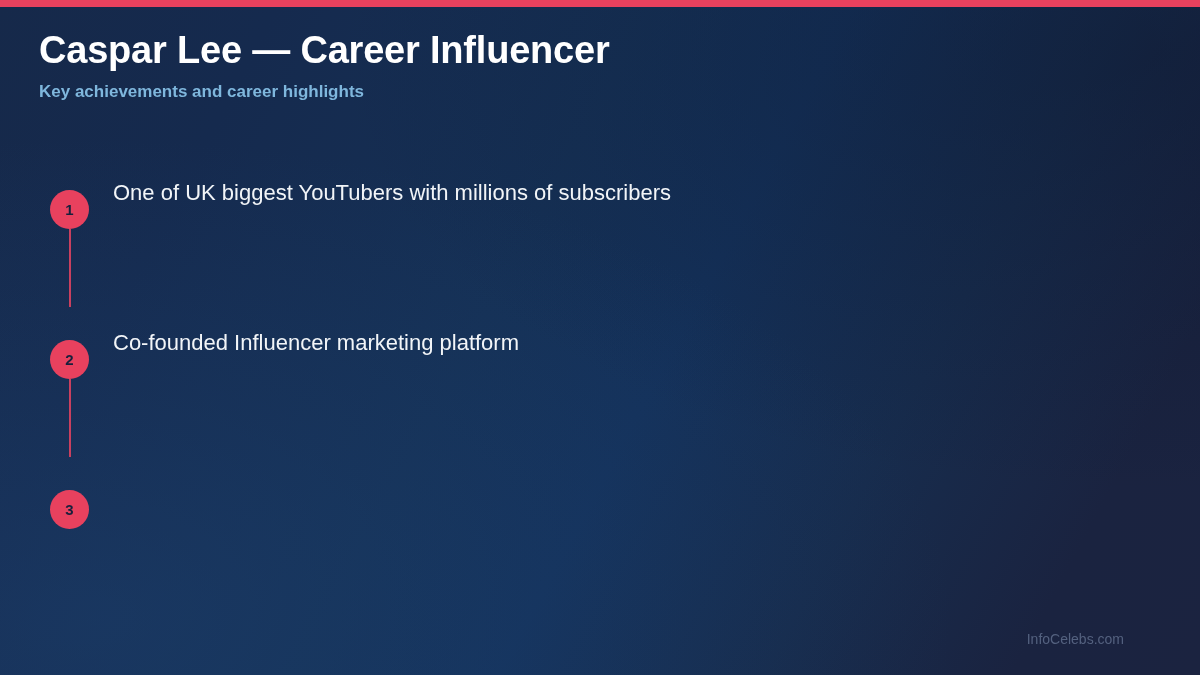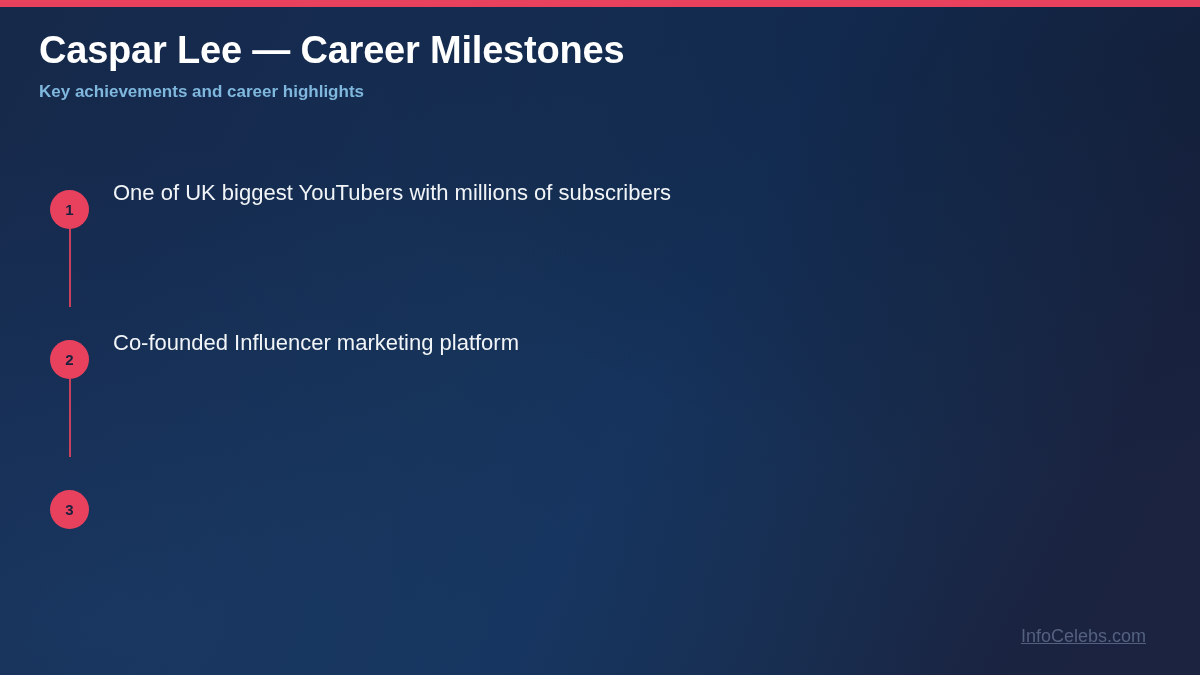--- a/index.html
+++ b/index.html
@@ -125,39 +125,38 @@
     left: 113px;
     top: 6px;
     font-size: 22px;
     color: #f2f5f8;
     line-height: 1.35;
     white-space: nowrap;
   }
 
   .footer-watermark {
     position: absolute;
-    right: 54px;
+    right: 76px;
     bottom: 28px;
-    font-size: 18px;
+    font-size: 14px;
     color: #5e6c8a;
     opacity: 0.85;
     z-index: 3;
     white-space: nowrap;
-    text-decoration: underline;
   }
 </style>
 </head>
 <body>
 
 <div class="slide">
 
   <div class="accent-bar"></div>
 
   <div class="header">
-    <h1 class="page-title">Caspar Lee — Career Milestones</h1>
+    <h1 class="page-title">Caspar Lee — Career Influencer</h1>
     <p class="page-subtitle">Key achievements and career highlights</p>
   </div>
 
   <div class="timeline">
 
     <div class="milestone">
       <div class="milestone-marker">
         <span class="milestone-number">1</span>
       </div>
       <div class="milestone-connector"></div>

